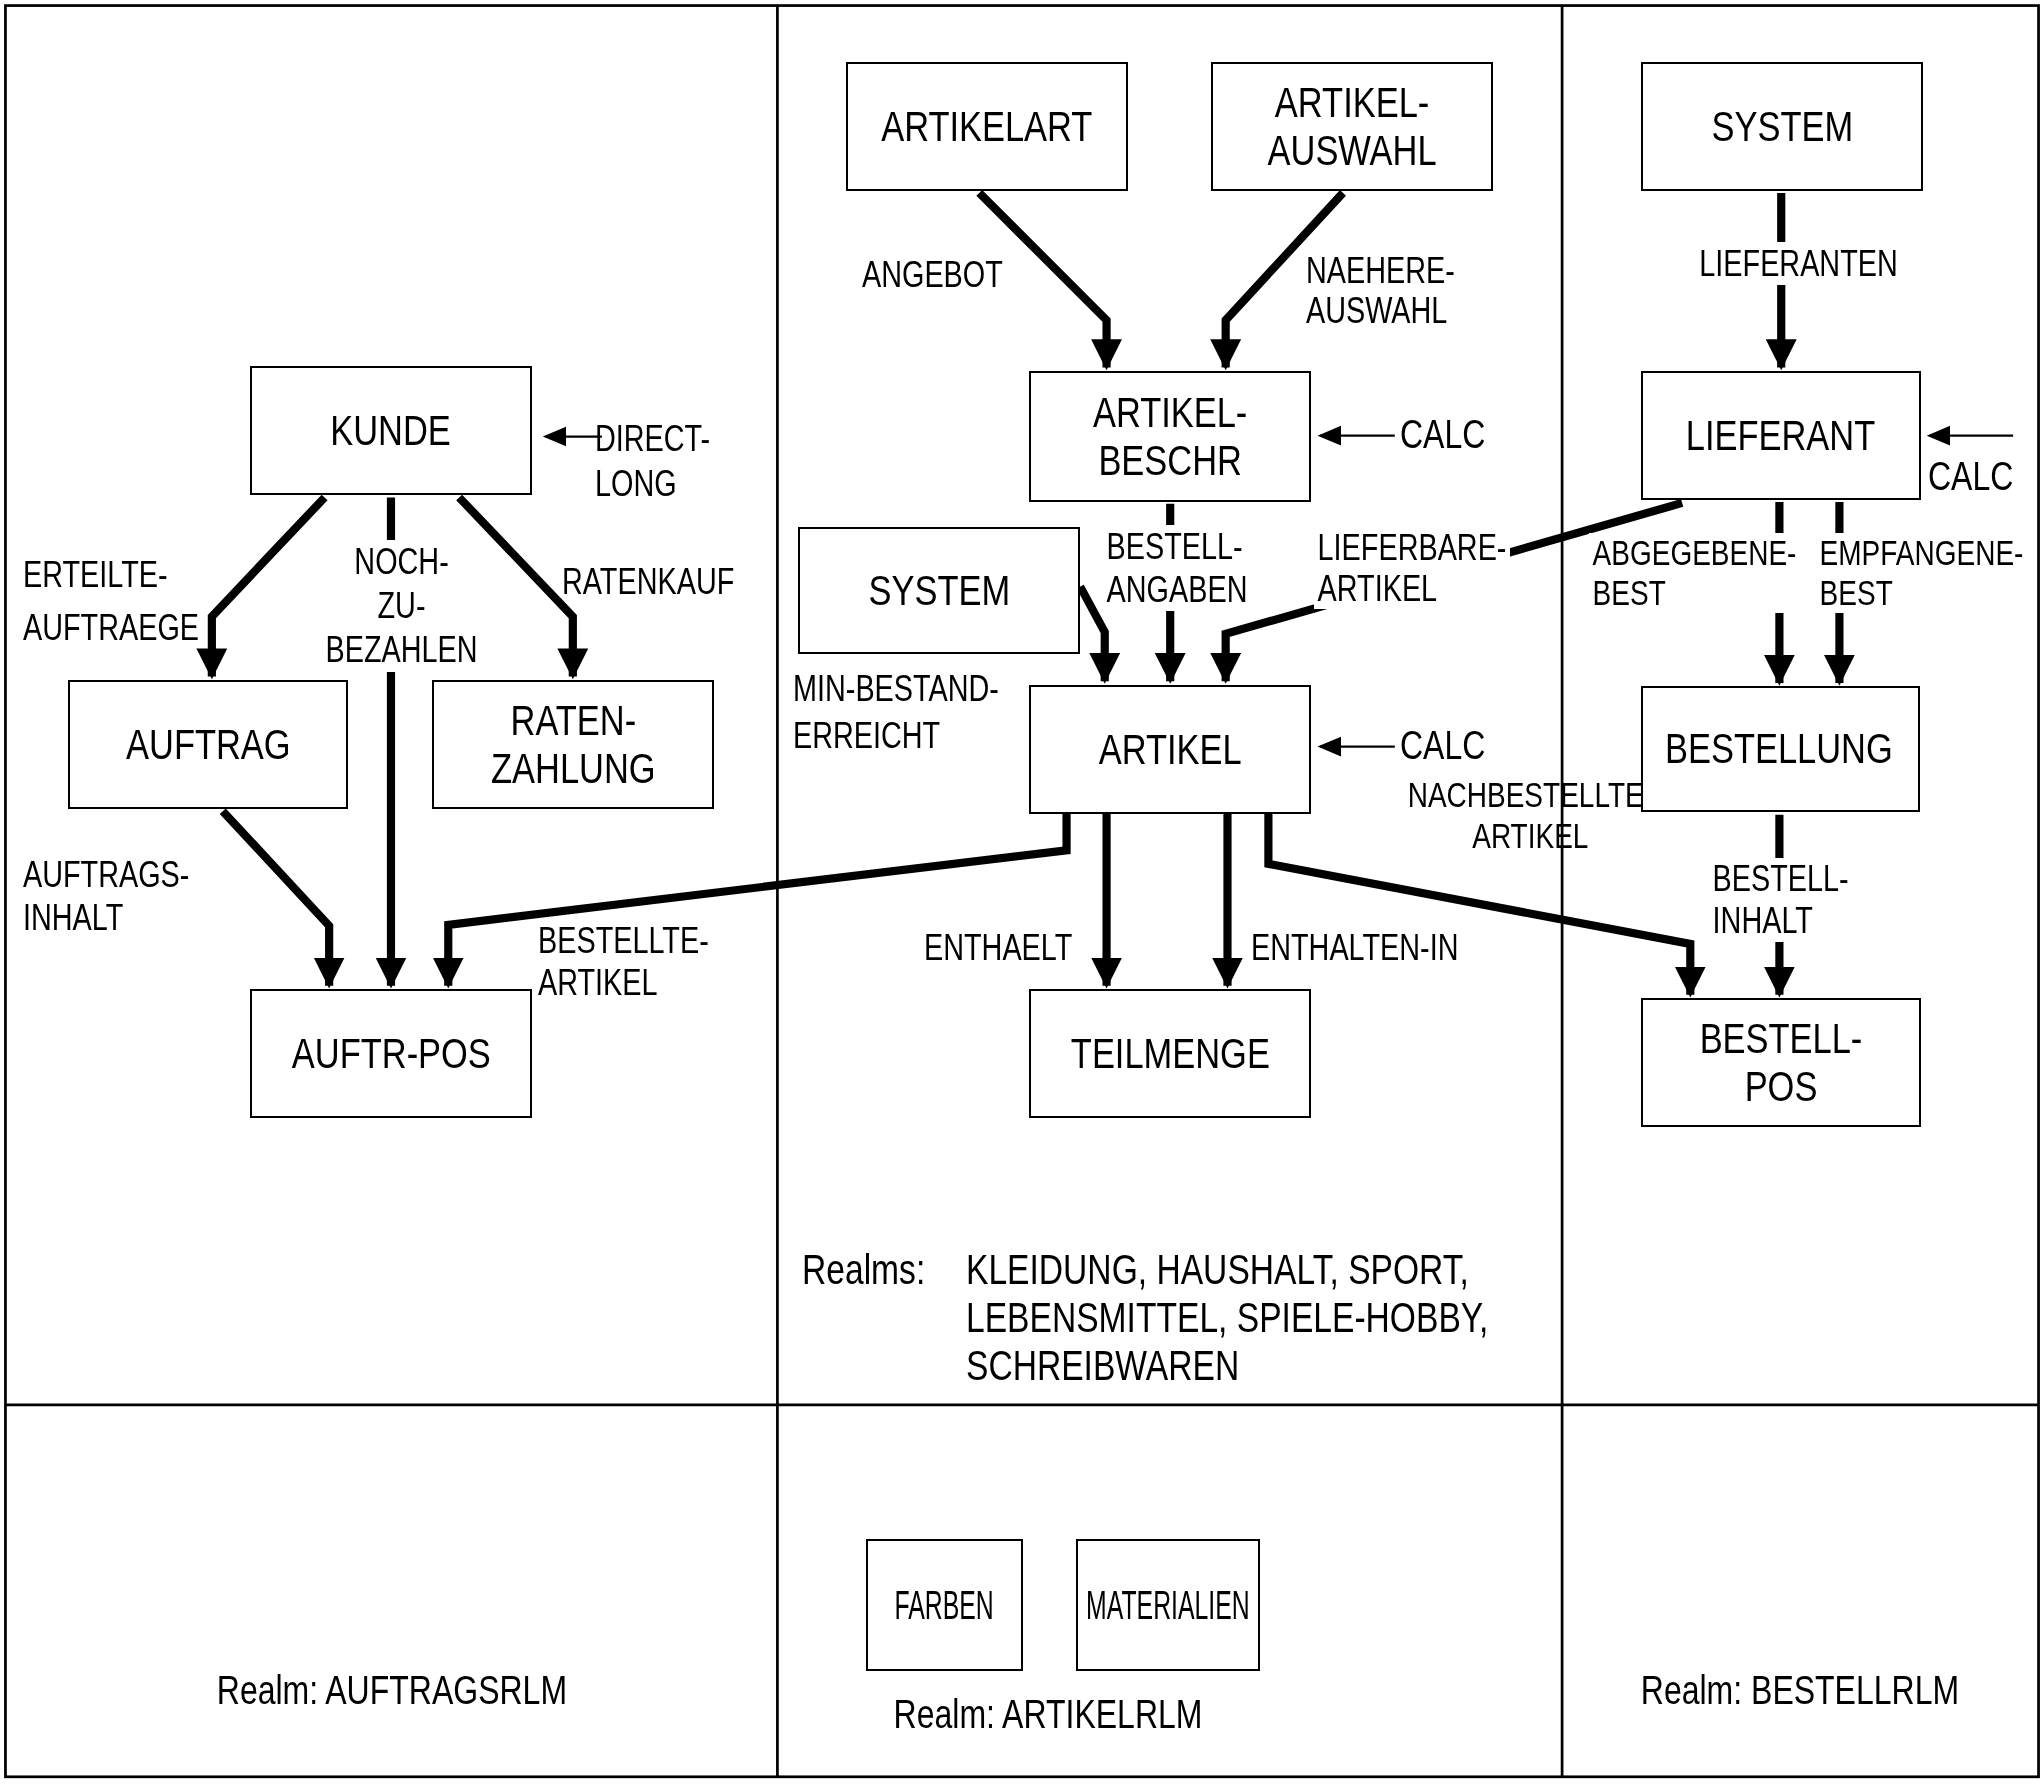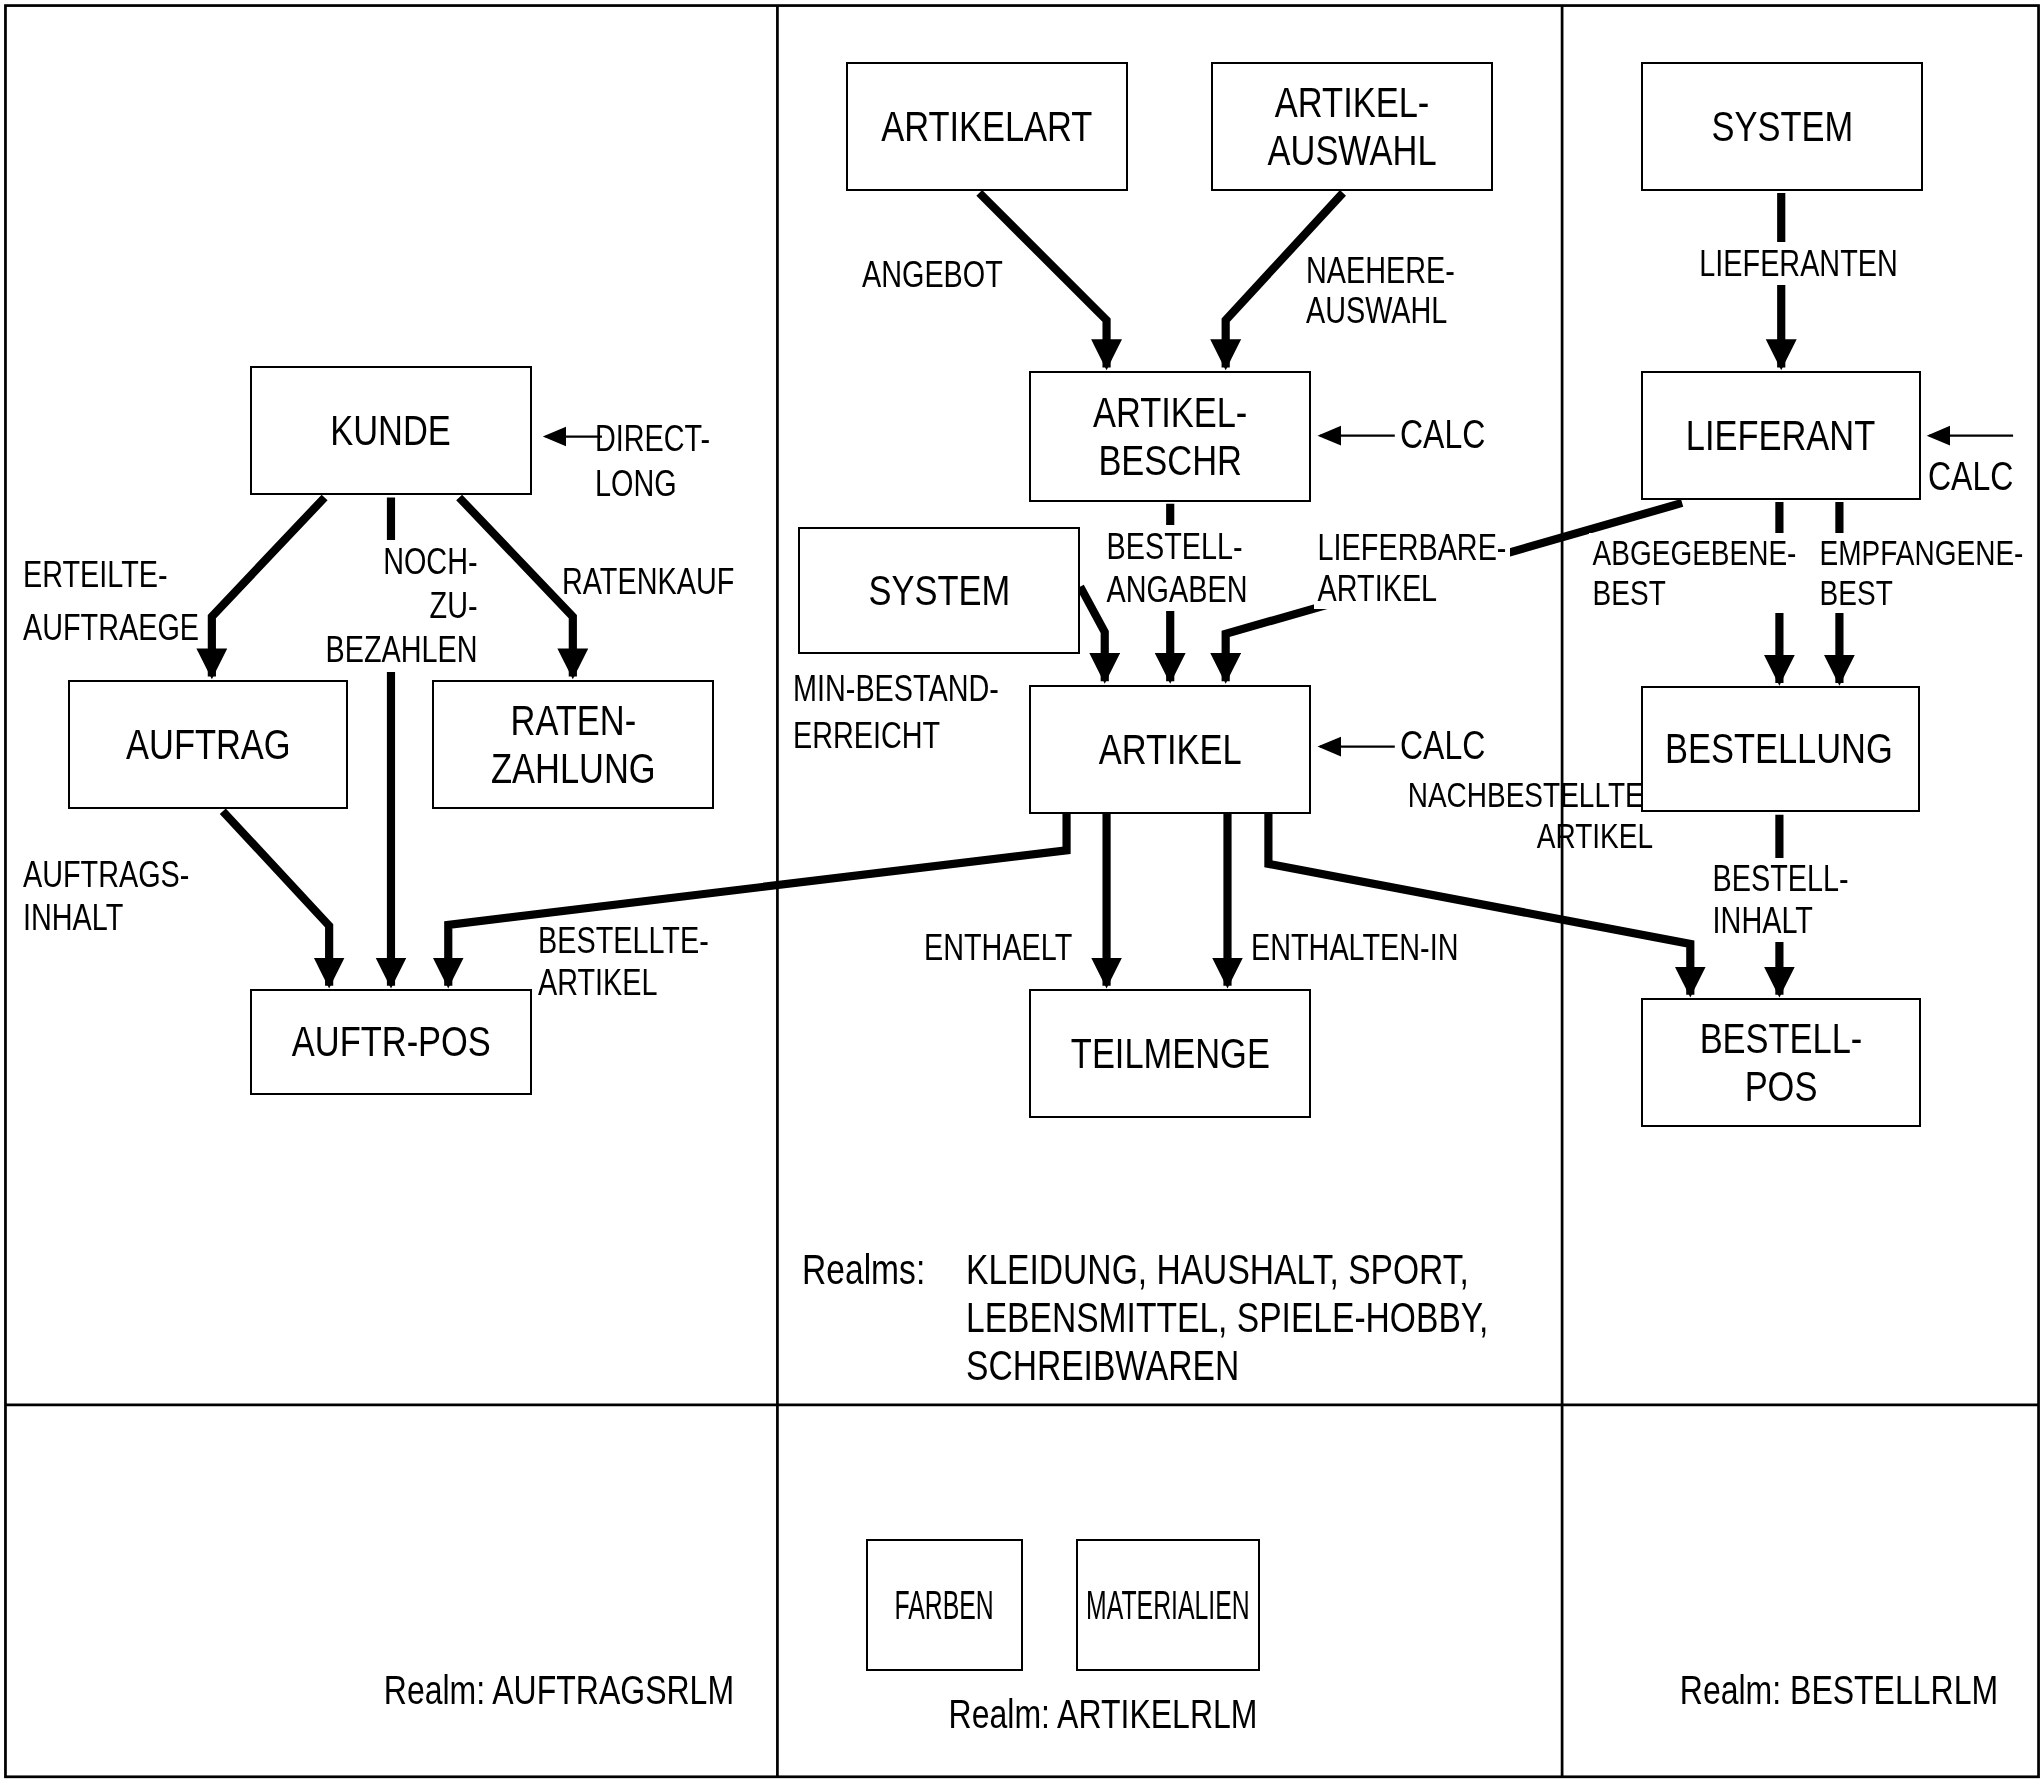--- a/index.html
+++ b/index.html
@@ -23,21 +23,21 @@
     white-space:pre-line; transform:scaleX(.82); transform-origin:center;
   }
   .box.xcond .txt { font-size:40px; transform:scaleX(.62); }
 
   
   .lbl { position:absolute; }
   .lbl .txt {
     display:inline-block; font-size:36px; line-height:43px;
     white-space:pre-line; transform:scaleX(.8); transform-origin:0 50%;
   }
-  .lbl.ctr { text-align:right; }
+  .lbl.ctr { text-align:center; }
   .lbl.ctr .txt { transform-origin:center; }
   .lbl.bg .txt { background:#fff; padding:0 4.5px; }
   .lbl.small .txt { font-size:35px; }
   .lbl.fs44 .txt { font-size:40px; }
   .lbl.fs46 .txt { font-size:42px; line-height:48px; }
   .lbl.lh44 .txt { line-height:40px; }
   .lbl.lh45 .txt { line-height:41px; }
   .lbl.lh46 .txt { line-height:42px; }
   .lbl.lh48 .txt { line-height:44px; }
   .lbl.lh50 .txt { line-height:45px; }
@@ -133,21 +133,21 @@
   <div class="box" style="left:250px; top:366px; width:282px; height:129px;">
       <span class="txt">KUNDE</span>
     </div>
   <div class="box" style="left:68px; top:680px; width:280px; height:129px;">
       <span class="txt">AUFTRAG</span>
     </div>
   <div class="box" style="left:432px; top:680px; width:282px; height:129px;">
       <span class="txt">RATEN-
 ZAHLUNG</span>
     </div>
-  <div class="box" style="left:250px; top:989px; width:282px; height:106px;">
+  <div class="box" style="left:250px; top:989px; width:282px; height:129px;">
       <span class="txt">AUFTR-POS</span>
     </div>
 
   <div class="box" style="left:846px; top:62px; width:282px; height:129px;">
       <span class="txt">ARTIKELART</span>
     </div>
   <div class="box" style="left:1211px; top:62px; width:282px; height:129px;">
       <span class="txt">ARTIKEL-
 AUSWAHL</span>
     </div>

